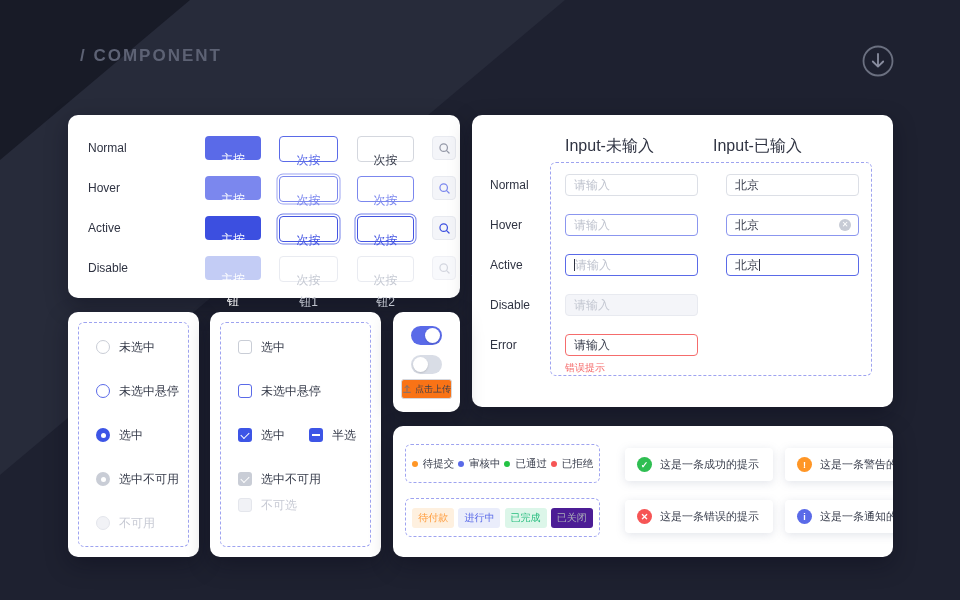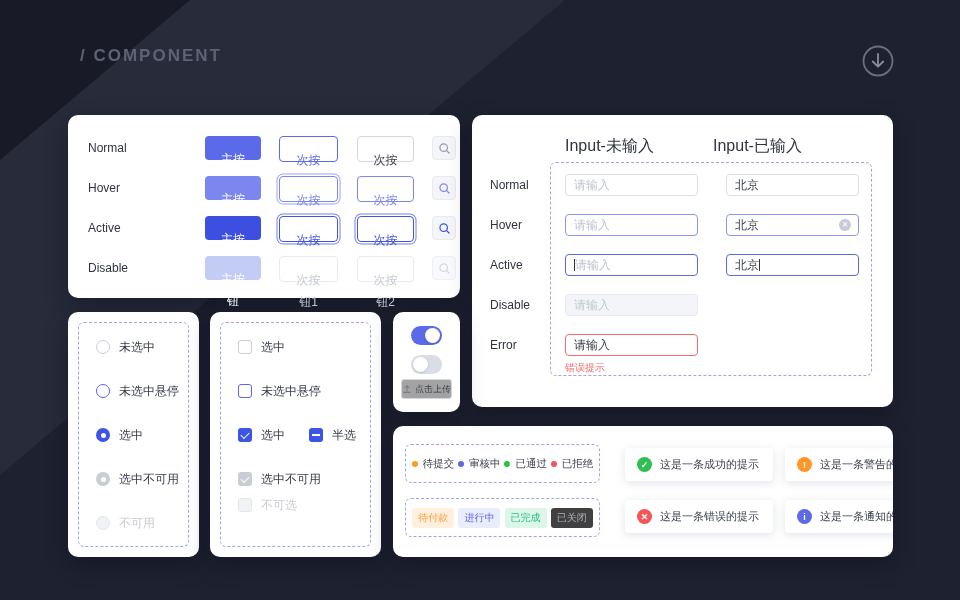--- a/index.html
+++ b/index.html
@@ -112,21 +112,21 @@
 
   
   .switch { position:absolute; width:31px; height:19px; border-radius:10px; cursor:pointer; }
   .switch.on  { left:18px; top:14px; background:#5A6AE8; }
   .switch.off { left:18px; top:43px; background:#D9DDE6; }
   .switch .knob { position:absolute; top:2px; width:15px; height:15px; border-radius:50%; background:#fff;
     box-shadow:0 1px 2px rgba(0,0,0,0.15); }
   .switch.on  .knob { right:2px; }
   .switch.off .knob { left:2px; }
   .upload-btn { position:absolute; left:8px; top:67px; width:51px; height:20px;
-    background:#a3a3a3; border:1px solid #D4D7DE; border-radius:3px; cursor:pointer;
+    background:#f97316; border:1px solid #D4D7DE; border-radius:3px; cursor:pointer;
     display:flex; align-items:center; justify-content:space-between; gap:3px;
     font-size:9px; color:#3A3F4E; font-family:inherit; }
 
   
   .dash-dots   { left:12px; top:18px; width:195px; height:39px; display:flex; align-items:center; justify-content:space-evenly; padding:0 2px; }
   .dash-badges { left:12px; top:72px; width:195px; height:39px; display:flex; align-items:center; justify-content:space-evenly; padding:0 2px; }
   .dot-item { display:flex; align-items:center; gap:5px; }
   .dot { width:6px; height:6px; border-radius:50%; }
   .dot-label { font-size:10.5px; color:#3A3F4E; white-space:nowrap; }
   .badge { font-size:10px; padding:3px 6px; border-radius:3px; white-space:nowrap; }
@@ -318,21 +318,21 @@
     </span>
     <span class="dot-item">
       <span class="dot" style="background-color: rgb(246, 85, 85);"></span>
       <span class="dot-label">已拒绝</span>
     </span>
   </div>
   <div class="dash-box dash-badges">
     <span class="badge" style="background-color: rgb(254, 240, 223); color: rgb(255, 156, 60);">待付款</span>
     <span class="badge" style="background-color: rgb(234, 237, 251); color: rgb(90, 106, 232);">进行中</span>
     <span class="badge" style="background-color: rgb(220, 246, 233); color: rgb(39, 189, 126);">已完成</span>
-    <span class="badge" style="background-color: #404040; color: rgb(171, 175, 184);">已关闭</span>
+    <span class="badge" style="background-color: #4c1d95; color: rgb(171, 175, 184);">已关闭</span>
   </div>
 
   <div class="alert" style="left:232px;top:22px">
     <span class="alert-icon" style="background-color: rgb(47, 190, 82);">✓</span>
     <span class="alert-text">这是一条成功的提示</span>
   </div>
   <div class="alert" style="left:392px;top:22px">
     <span class="alert-icon" style="background-color: rgb(255, 150, 38);">!</span>
     <span class="alert-text">这是一条警告的提示</span>
   </div>

